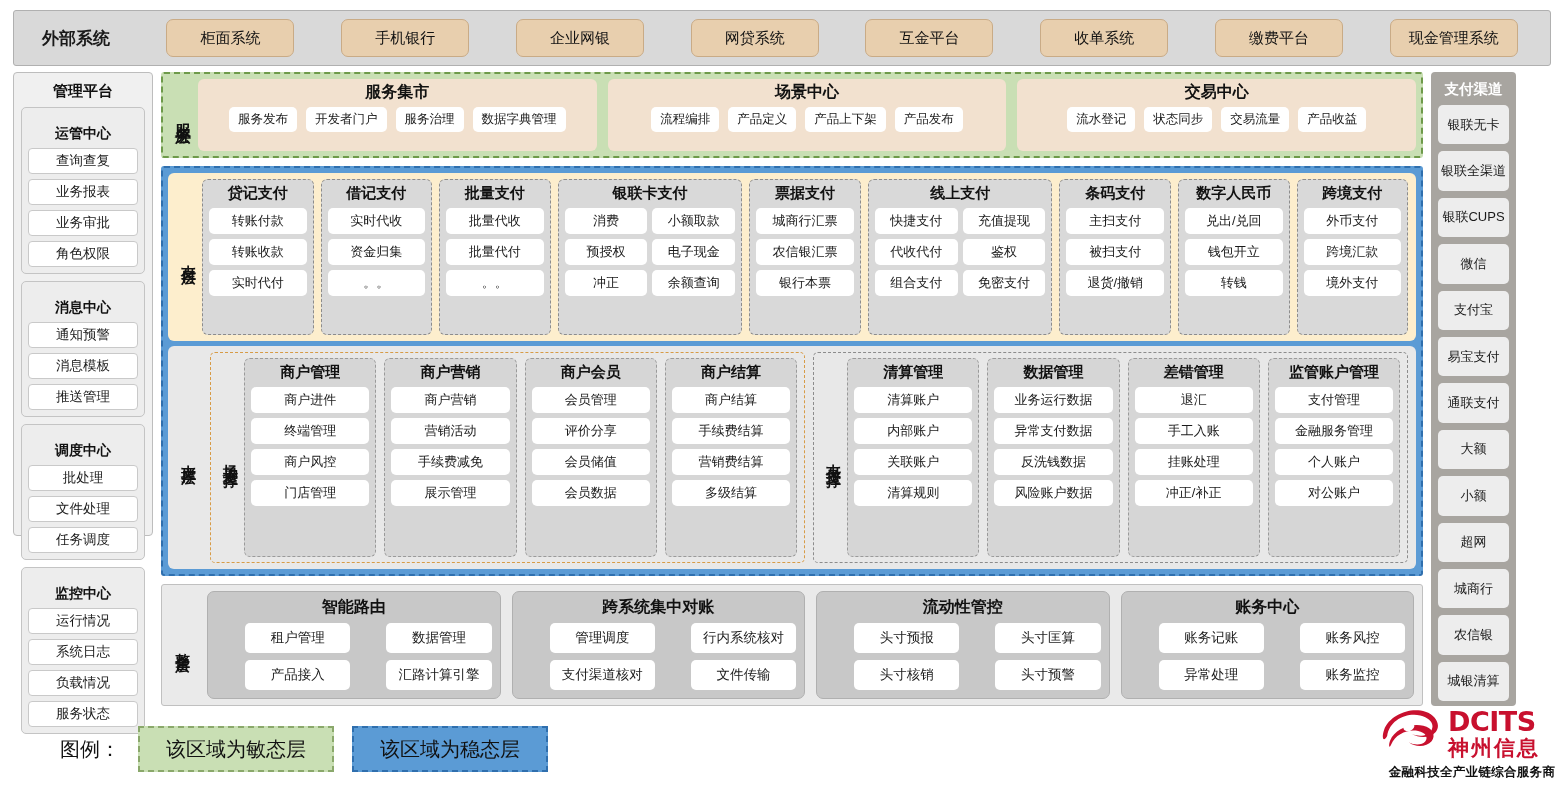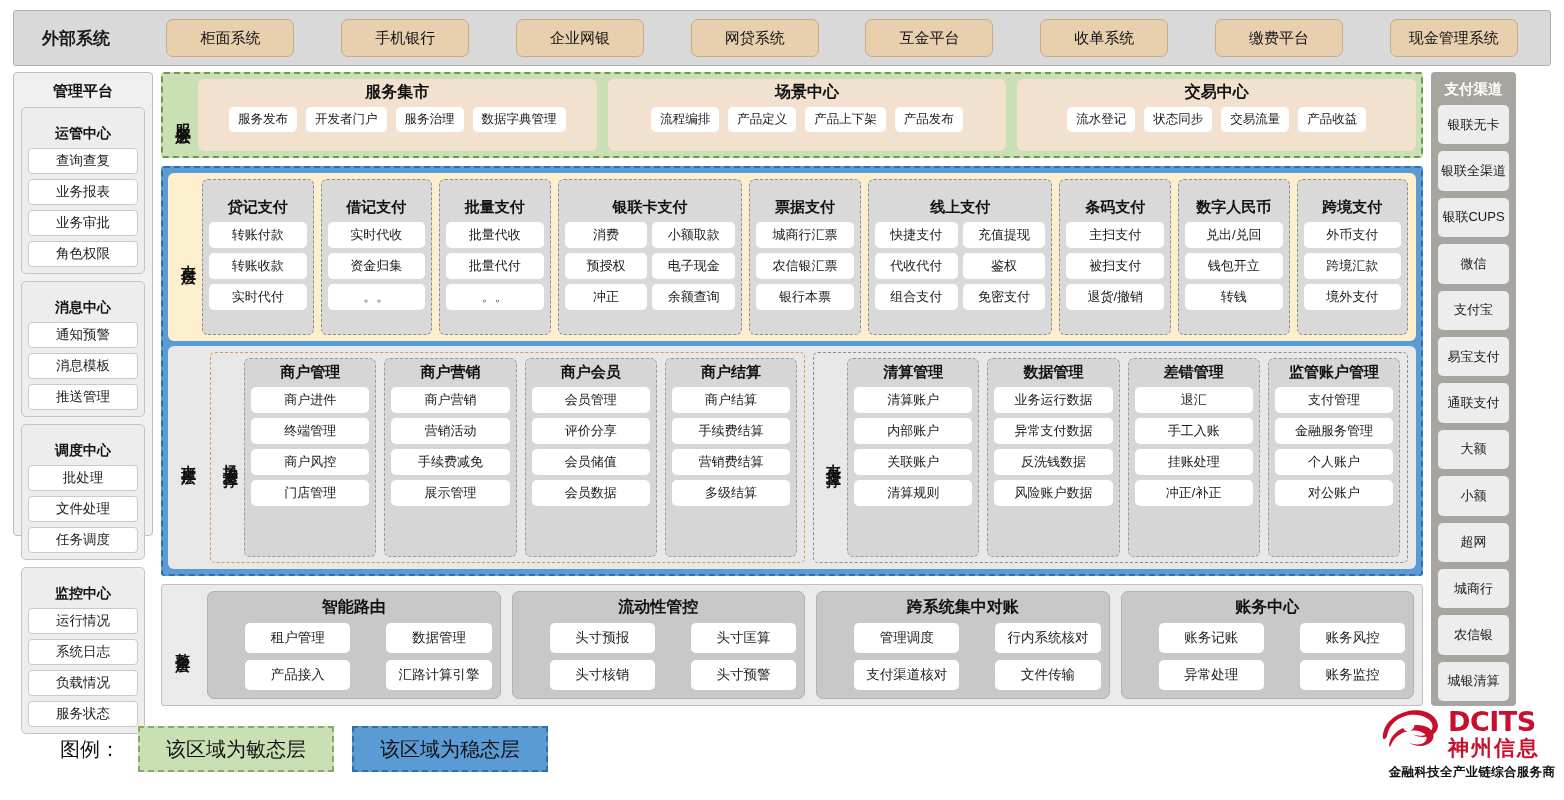--- a/index.html
+++ b/index.html
@@ -86,21 +86,21 @@
     display: flex; align-items: stretch; padding: 6px 8px;
   }
   .vlabel {
     width: 26px; flex: none; font-size: 15px; font-weight: bold; color: #111;
     display: flex; align-items: center; justify-content: center;
     writing-mode: vertical-rl; letter-spacing: 3px; line-height: 1;
   }
   .pay-cols { flex: 1; display: flex; gap: 7px; }
   .pay-col {
     background: #d9d9d9; border: 1.5px dashed #8c8c8c; border-radius: 6px;
-    padding: 17px 6px 6px; display: flex; flex-direction: column; align-items: center;
+    padding: 3px 6px 6px; display: flex; flex-direction: column; align-items: center;
   }
   .pay-col-title { font-size: 15px; font-weight: bold; color: #111; margin: 1px 0 5px; white-space: nowrap; }
   .pay-cells { display: grid; gap: 5px; width: 100%; }
   .pay-cells.c1 { grid-template-columns: 1fr; }
   .pay-cells.c2 { grid-template-columns: 1fr 1fr; }
   .cell {
     background: #ffffff; border-radius: 5px; height: 26px;
     display: flex; align-items: center; justify-content: center;
     font-size: 13px; color: #1a1a1a; white-space: nowrap; padding: 0 5px;
   }
@@ -437,35 +437,35 @@
         <div class="int-group">
           <div class="int-group-title">智能路由</div>
           <div class="int-cells">
             <div class="int-cell">租户管理</div>
             <div class="int-cell">数据管理</div>
             <div class="int-cell">产品接入</div>
             <div class="int-cell">汇路计算引擎</div>
           </div>
         </div>
         <div class="int-group">
+          <div class="int-group-title">跨系统集中对账</div>
+          <div class="int-cells">
+            <div class="int-cell">管理调度</div>
+            <div class="int-cell">行内系统核对</div>
+            <div class="int-cell">支付渠道核对</div>
+            <div class="int-cell">文件传输</div>
+          </div>
+        </div>
+        <div class="int-group">
           <div class="int-group-title">流动性管控</div>
           <div class="int-cells">
             <div class="int-cell">头寸预报</div>
             <div class="int-cell">头寸匡算</div>
             <div class="int-cell">头寸核销</div>
             <div class="int-cell">头寸预警</div>
-          </div>
-        </div>
-        <div class="int-group">
-          <div class="int-group-title">跨系统集中对账</div>
-          <div class="int-cells">
-            <div class="int-cell">管理调度</div>
-            <div class="int-cell">行内系统核对</div>
-            <div class="int-cell">支付渠道核对</div>
-            <div class="int-cell">文件传输</div>
           </div>
         </div>
         <div class="int-group">
           <div class="int-group-title">账务中心</div>
           <div class="int-cells">
             <div class="int-cell">账务记账</div>
             <div class="int-cell">账务风控</div>
             <div class="int-cell">异常处理</div>
             <div class="int-cell">账务监控</div>
           </div>

